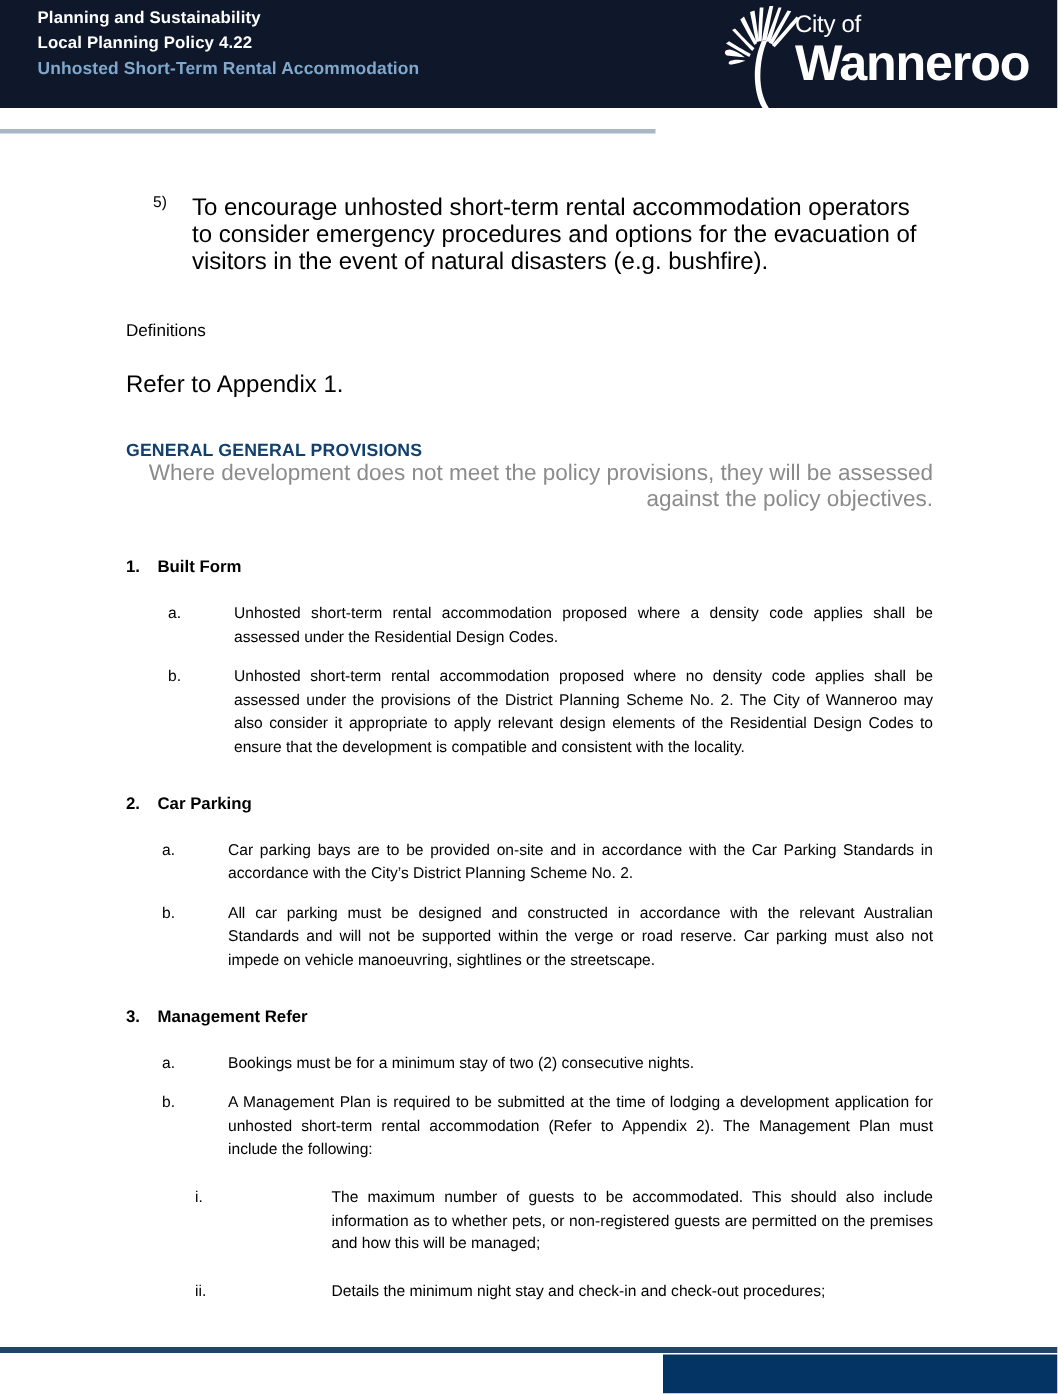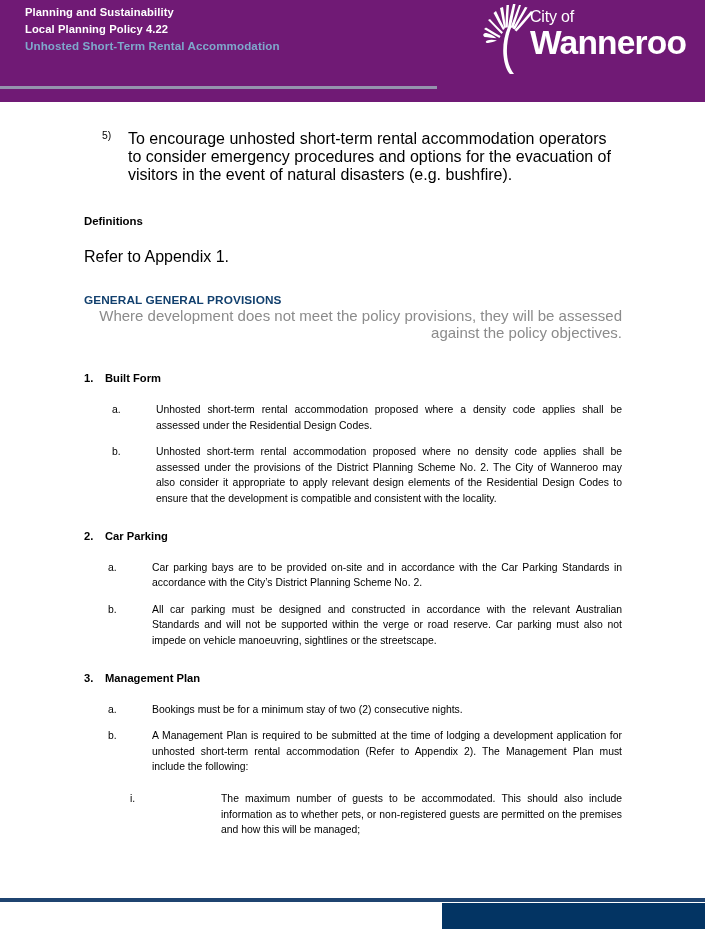--- a/index.html
+++ b/index.html
@@ -13,22 +13,22 @@
     font-family: "Liberation Sans", sans-serif;
     overflow: hidden;
     position: relative;
   }
 
   
   .page-header {
     position: absolute;
     top: 0; left: 0;
     width: 705px;
-    height: 102px;
-    background: #701a75;
+    height: 72px;
+    background: #0f172a;
     overflow: hidden;
   }
   .header-titles {
     position: absolute;
     left: 25px;
     top: 7px;
     line-height: 1.0;
   }
   .header-line {
     font-size: 11.2px;
@@ -121,21 +121,21 @@
   .numbered-item .marker {
     position: absolute;
     left: 18px;
     top: 0;
     font-size: 10.4px;
     color: #000;
   }
 
   .heading-bold {
     font-size: 11.4px;
-    font-weight: bold;
+    font-weight: normal;
     color: #000;
     margin: 0;
     line-height: 15px;
   }
 
   .heading-blue {
     font-size: 11.8px;
     font-weight: bold;
     color: #12406e;
     margin: 0;
@@ -310,36 +310,40 @@
     <div class="gap-sm"></div>
     <div class="sub-item indent-b">
       <span class="marker">b.</span>
       <span>All car parking must be designed and constructed in accordance with the relevant Australian Standards and will not be supported within the verge or road reserve. Car parking must also not impede on vehicle manoeuvring, sightlines or the streetscape.</span>
     </div>
 
     <div class="gap-lg"></div>
 
     <div class="section-head">
       <span class="num">3.</span>
-      <span>Management Plan</span>
+      <span>Management Refer</span>
     </div>
     <div class="gap-md"></div>
     <div class="sub-item indent-b">
       <span class="marker">a.</span>
       <span>Bookings must be for a minimum stay of two (2) consecutive nights.</span>
     </div>
     <div class="gap-sm"></div>
     <div class="sub-item indent-b">
       <span class="marker">b.</span>
       <span>A Management Plan is required to be submitted at the time of lodging a development application for unhosted short-term rental accommodation (Refer to Appendix 2). The Management Plan must include the following:</span>
     </div>
     <div class="gap-md"></div>
     <div class="roman-item">
       <span class="marker">i.</span>
       <span>The maximum number of guests to be accommodated. This should also include information as to whether pets, or non-registered guests are permitted on the premises and how this will be managed;</span>
     </div>
     <div class="gap-md"></div>
+    <div class="roman-item">
+      <span class="marker">ii.</span>
+      <span>Details the minimum night stay and check-in and check-out procedures;</span>
+    </div>
 
   </div>
 </div>
 
 <div class="footer-rule"></div>
 <div class="footer-block"></div>
 
 </body></html>

